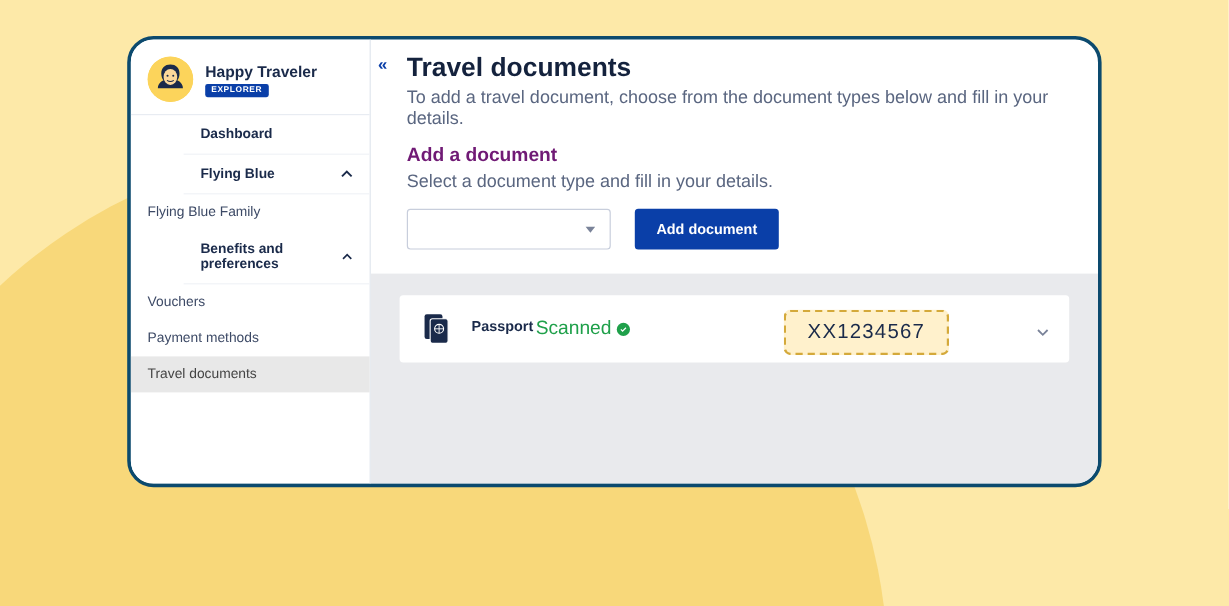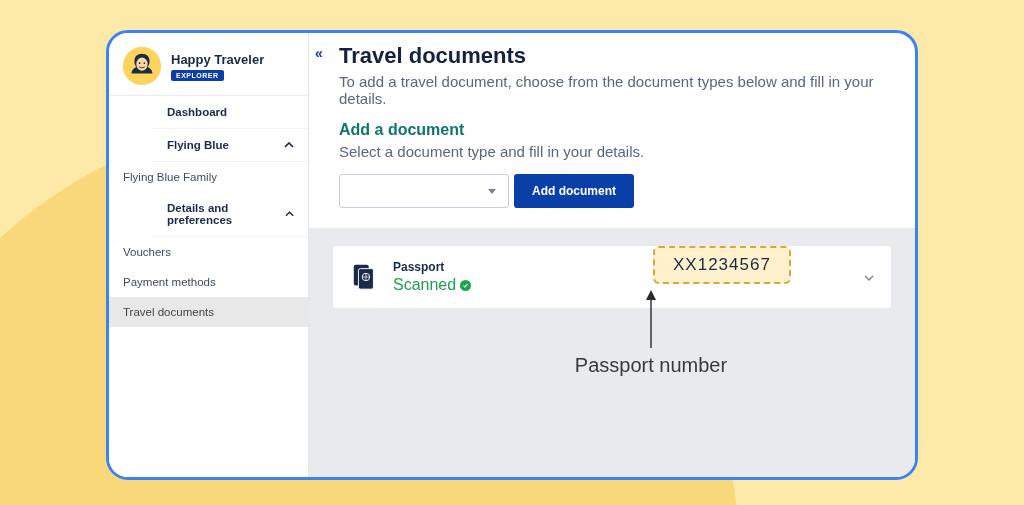--- a/index.html
+++ b/index.html
@@ -17,23 +17,23 @@
     width: 880px; height: 880px;
     left: -140px; top: 120px;
     background: #f8d87a;
     border-radius: 50%;
   }
 
   
   .window {
     position: absolute;
     left: 106px; top: 30px;
-    width: 812px; height: 450px;
+    width: 812px; height: 376px;
     background: #fff;
-    border: 3px solid #3b82f6;
+    border: 3px solid #0c4a6e;
     border-radius: 22px;
     overflow: hidden;
     display: flex;
   }
 
   
   .sidebar {
     width: 200px;
     border-right: 1px solid #e0e6ee;
     display: flex;
@@ -124,32 +124,32 @@
     margin-bottom: 4px;
   }
   .subtitle {
     font-size: 15px;
     color: #5a6680;
     margin-bottom: 14px;
   }
   .section-title {
     font-size: 16px;
     font-weight: 800;
-    color: #0f766e;
+    color: #701a75;
     margin-bottom: 4px;
   }
   .select-label {
     font-size: 11px;
     color: #4a5670;
     margin-top: 10px;
     margin-bottom: 5px;
   }
   .form-row {
     display: flex;
-    gap: 5px;
+    gap: 20px;
     align-items: flex-start;
     margin-bottom: 20px;
   }
   .select {
     width: 170px; height: 34px;
     border: 1px solid #c8cedc;
     border-radius: 3px;
     background: #fff;
     position: relative;
   }
@@ -185,31 +185,31 @@
     padding: 14px 18px;
     display: flex;
     align-items: center;
     gap: 14px;
     position: relative;
   }
   .doc-icon {
     width: 28px; height: 28px;
     flex-shrink: 0;
   }
-  .doc-info { display: flex; flex-direction: column; gap: 2px; }
+  .doc-info { display: flex; flex-direction: row; gap: 2px; }
   .doc-title { font-size: 12px; font-weight: 700; color: #1a2a4a; }
   .doc-status { font-size: 16px; color: #1fa04a; display: flex; align-items: center; gap: 4px; }
   .status-check {
     width: 11px; height: 11px; border-radius: 50%;
     background: #1fa04a;
     display: inline-flex; align-items: center; justify-content: center;
   }
   .doc-number-wrap {
     position: absolute;
-    left: 280px; top: 0; padding-left: 40px;
+    left: 280px; top: 12px; padding-left: 40px;
   }
   .doc-number {
     border: 2px dashed #d4a93a;
     background: #fff1cc;
     border-radius: 6px;
     padding: 7px 18px;
     font-size: 17px;
     font-weight: 500;
     color: #1a2a4a;
     letter-spacing: 1px;
@@ -267,21 +267,21 @@
 
     <div class="nav-item">
       <span>Flying Blue</span>
       <svg class="chev" viewBox="0 0 10 10">
           <path d="M1 7 L5 3 L9 7" stroke="#1a2a4a" stroke-width="1.6" fill="none"></path>
         </svg>
     </div>
     <div class="nav-sub">Flying Blue Family</div>
 
     <div class="nav-item">
-      <span>Details and preferences</span>
+      <span>Benefits and preferences</span>
       <svg class="chev" viewBox="0 0 10 10">
           <path d="M1 7 L5 3 L9 7" stroke="#1a2a4a" stroke-width="1.6" fill="none"></path>
         </svg>
     </div>
     <div class="nav-sub">Vouchers</div>
     <div class="nav-sub">Payment methods</div>
     <div class="nav-sub active">Travel documents</div>
   </aside>
 
   <main class="main">
@@ -327,23 +327,16 @@
           <div class="doc-number">XX1234567</div>
         </div>
 
         <div class="doc-chevron">
           <svg viewBox="0 0 12 12" width="12" height="12">
               <path d="M2 4 L6 8 L10 4" stroke="#7a8399" stroke-width="1.5" fill="none"></path>
             </svg>
         </div>
       </div>
 
-      <div class="annotation">
-        <svg width="180" height="60" viewBox="0 0 180 60">
-          <line x1="90" y1="58" x2="90" y2="6" stroke="#2a2a2a" stroke-width="1.4"></line>
-          <path d="M90 0 L85 10 L95 10 Z" fill="#2a2a2a"></path>
-        </svg>
-        <div class="annotation-label">Passport number</div>
-      </div>
     </div>
 
   </main>
 </div>
 
 </body></html>

